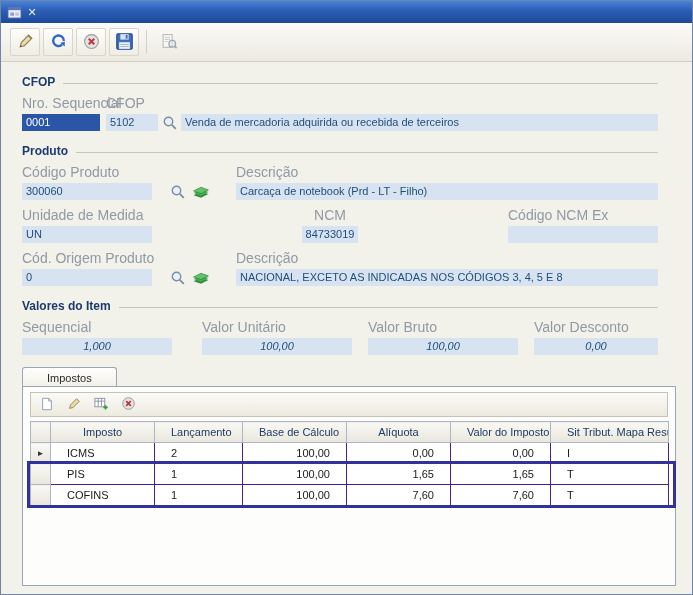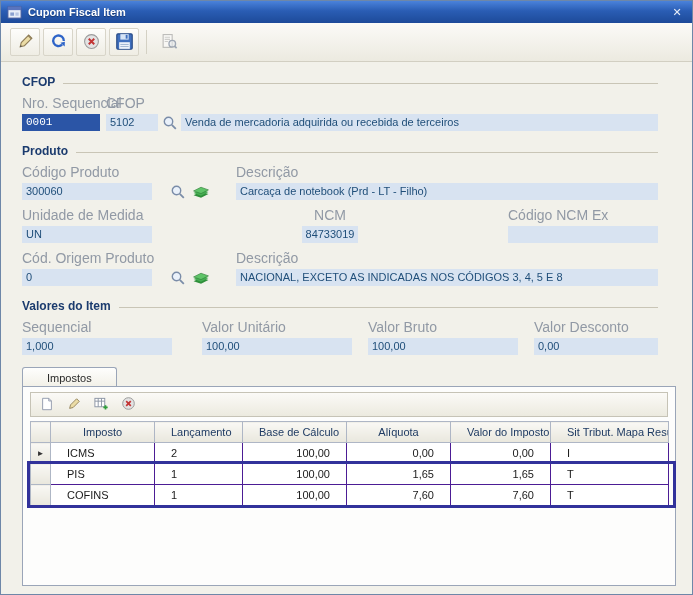--- a/index.html
+++ b/index.html
@@ -42,22 +42,22 @@
   .section { padding: 0 34px 0 21px; }
   .sec-head { display: flex; align-items: center; margin-top: 12px; height: 16px; }
   .sec-title { font-size: 12px; font-weight: bold; color: #1B3B6E; margin-right: 8px; white-space: nowrap; }
   .sec-line { flex: 1; height: 1px; background: #C9C5B6; margin-top: 3px; }
 
   .frow { display: flex; align-items: flex-end; margin-top: 5px; }
   .field { display: flex; flex-direction: column; }
   .flabel { font-size: 14px; color: #9199A5; margin-bottom: 3px; white-space: nowrap; }
   .finput { height: 17px; background: #D8E3F1; color: #1F4E79; font-size: 11px;
     line-height: 17px; padding: 0 4px; overflow: hidden; white-space: nowrap; }
-  .finput.sel { background: #2B55A6; color: #fff; font-family: Liberation Mono, monospace; }
-  .finput.num { text-align: left; }
+  .finput.sel { background: #2B55A6; color: #fff; }
+  .finput.num { text-align: center; font-style: italic; }
   .ficon { width: 19px; height: 17px; margin: 0 2px 0 2px; display: flex;
     align-items: center; justify-content: center; }
 
   
   .tabarea { flex: 1; margin: 12px 16px 8px 21px; display: flex; flex-direction: column; min-height: 0; }
   .tabstrip { display: flex; }
   .tab { min-width: 62px; height: 20px; padding: 0 24px;
     background: linear-gradient(#FEFEFD, #F2F0E7);
     border: 1px solid #9AA5B8; border-bottom: none; border-radius: 3px 3px 0 0;
     display: flex; align-items: center; justify-content: center; font-size: 11px; color: #2A2A2A; }
@@ -92,21 +92,20 @@
 
   <div class="titlebar">
     <span class="app-icon">
       <svg width="15" height="14" viewBox="0 0 16 15">
           <rect x="1" y="2" width="14" height="12" fill="#E8EEF8" stroke="#4A5E9E"></rect>
           <rect x="1" y="2" width="14" height="3.5" fill="#5A74BE"></rect>
           <rect x="3.5" y="8" width="4" height="3.5" fill="#8AA0D0"></rect>
           <rect x="9" y="8" width="3.5" height="3.5" fill="#B8C6E4"></rect>
         </svg>
     </span>
-    <span class="title">Cupom Fiscal Item</span>
     <span class="close">✕</span>
   </div>
 
   <div class="toolbar">
     <div class="tbtn">
       <span>
         <svg width="17" height="17" viewBox="0 0 16 16">
             <path d="M3 13l1-4 7-7 3 3-7 7-4 1z" fill="#EBDCA6" stroke="#8D7B55" stroke-width="1"></path>
             <path d="M10.5 2.5l3 3" stroke="#8D7B55" fill="none"></path>
             <path d="M3 13l1.2-1.2" stroke="#555"></path>

